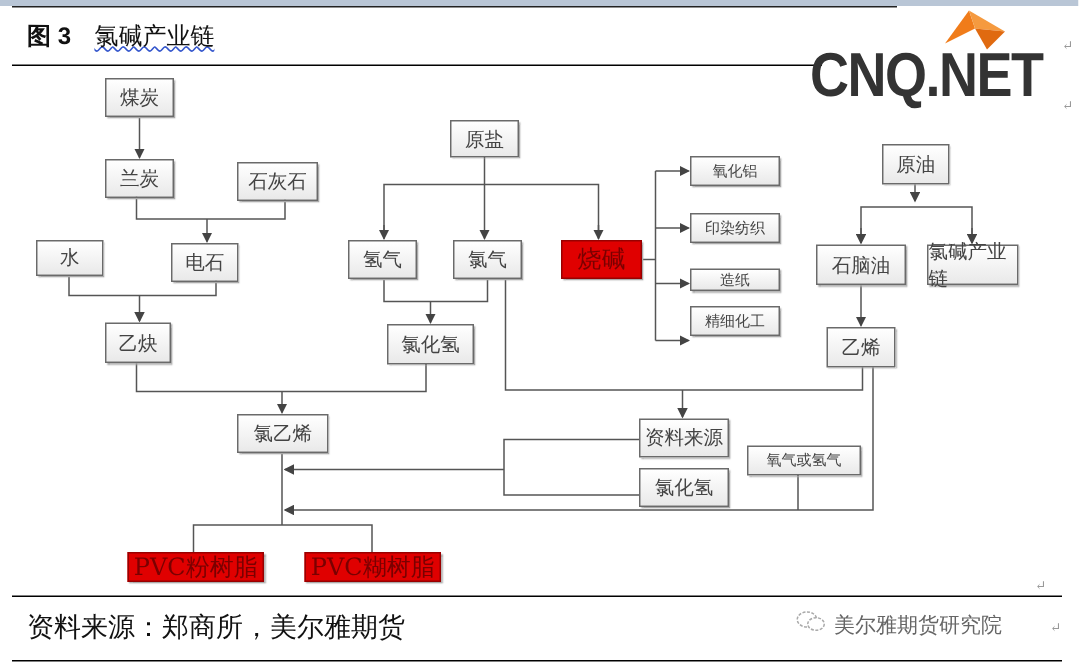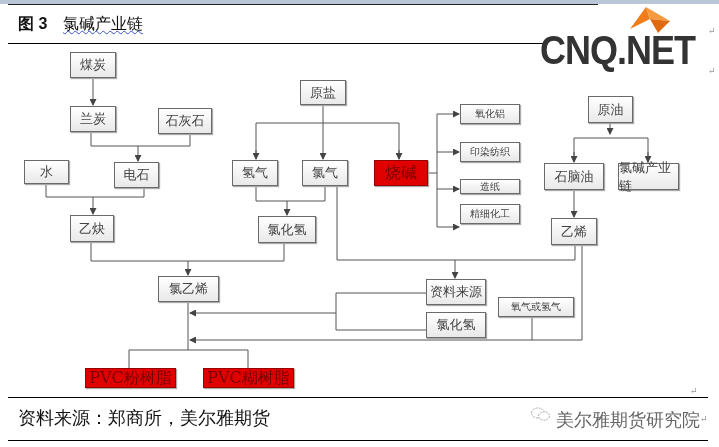--- a/index.html
+++ b/index.html
@@ -8,21 +8,21 @@
   .topbar2 { position:absolute; left:8px; top:4px; width:590px; height:1px; background:#222; }
   .title { position:absolute; left:18px; top:14px; font-size:16px; font-weight:bold; color:#111; }
   .title .num { font-family:"Liberation Sans", sans-serif; margin-right:10px; }
   .title .name { font-weight:normal; text-decoration:underline wavy #3355cc; text-decoration-thickness:1px; }
   .hr1 { position:absolute; left:8px; top:43px; width:540px; height:1px; background:#000; }
   .hr2 { position:absolute; left:8px; top:397px; width:700px; height:1px; background:#000; }
   .hr3 { position:absolute; left:8px; top:440px; width:700px; height:1px; background:#000; }
   .logo { position:absolute; left:540px; top:26px; font-family:"Liberation Sans", sans-serif; font-weight:bold; font-size:36px; color:#333; letter-spacing:-1px; transform:scaleY(1.15); transform-origin:top left; }
   .logo-mark { position:absolute; left:628px; top:5px; }
   .source { position:absolute; left:18px; top:406px; font-size:18px; color:#111; }
-  .wm { position:absolute; left:528px; top:408px; font-size:18px; color:#666; }
+  .wm { position:absolute; left:528px; top:408px; font-size:14px; color:#666; }
   .wm-icon { position:absolute; left:530px; top:406px; }
   .mark { position:absolute; color:#999; font-size:9px; }
   .box { position:absolute; box-sizing:border-box; border:1px solid #6a6a6a; background:linear-gradient(#ffffff,#e9e9e9); box-shadow:1px 1px 1px #aaa; display:flex; align-items:center; justify-content:center; font-size:13px; color:#444; }
   .box.small { font-size:10px; }
   .box.red { background:#e00000; border-color:#900; color:#7a0000; font-size:16px; }
   svg.lines { position:absolute; left:0; top:0; }
 </style>
 </head>
 <body>
 

